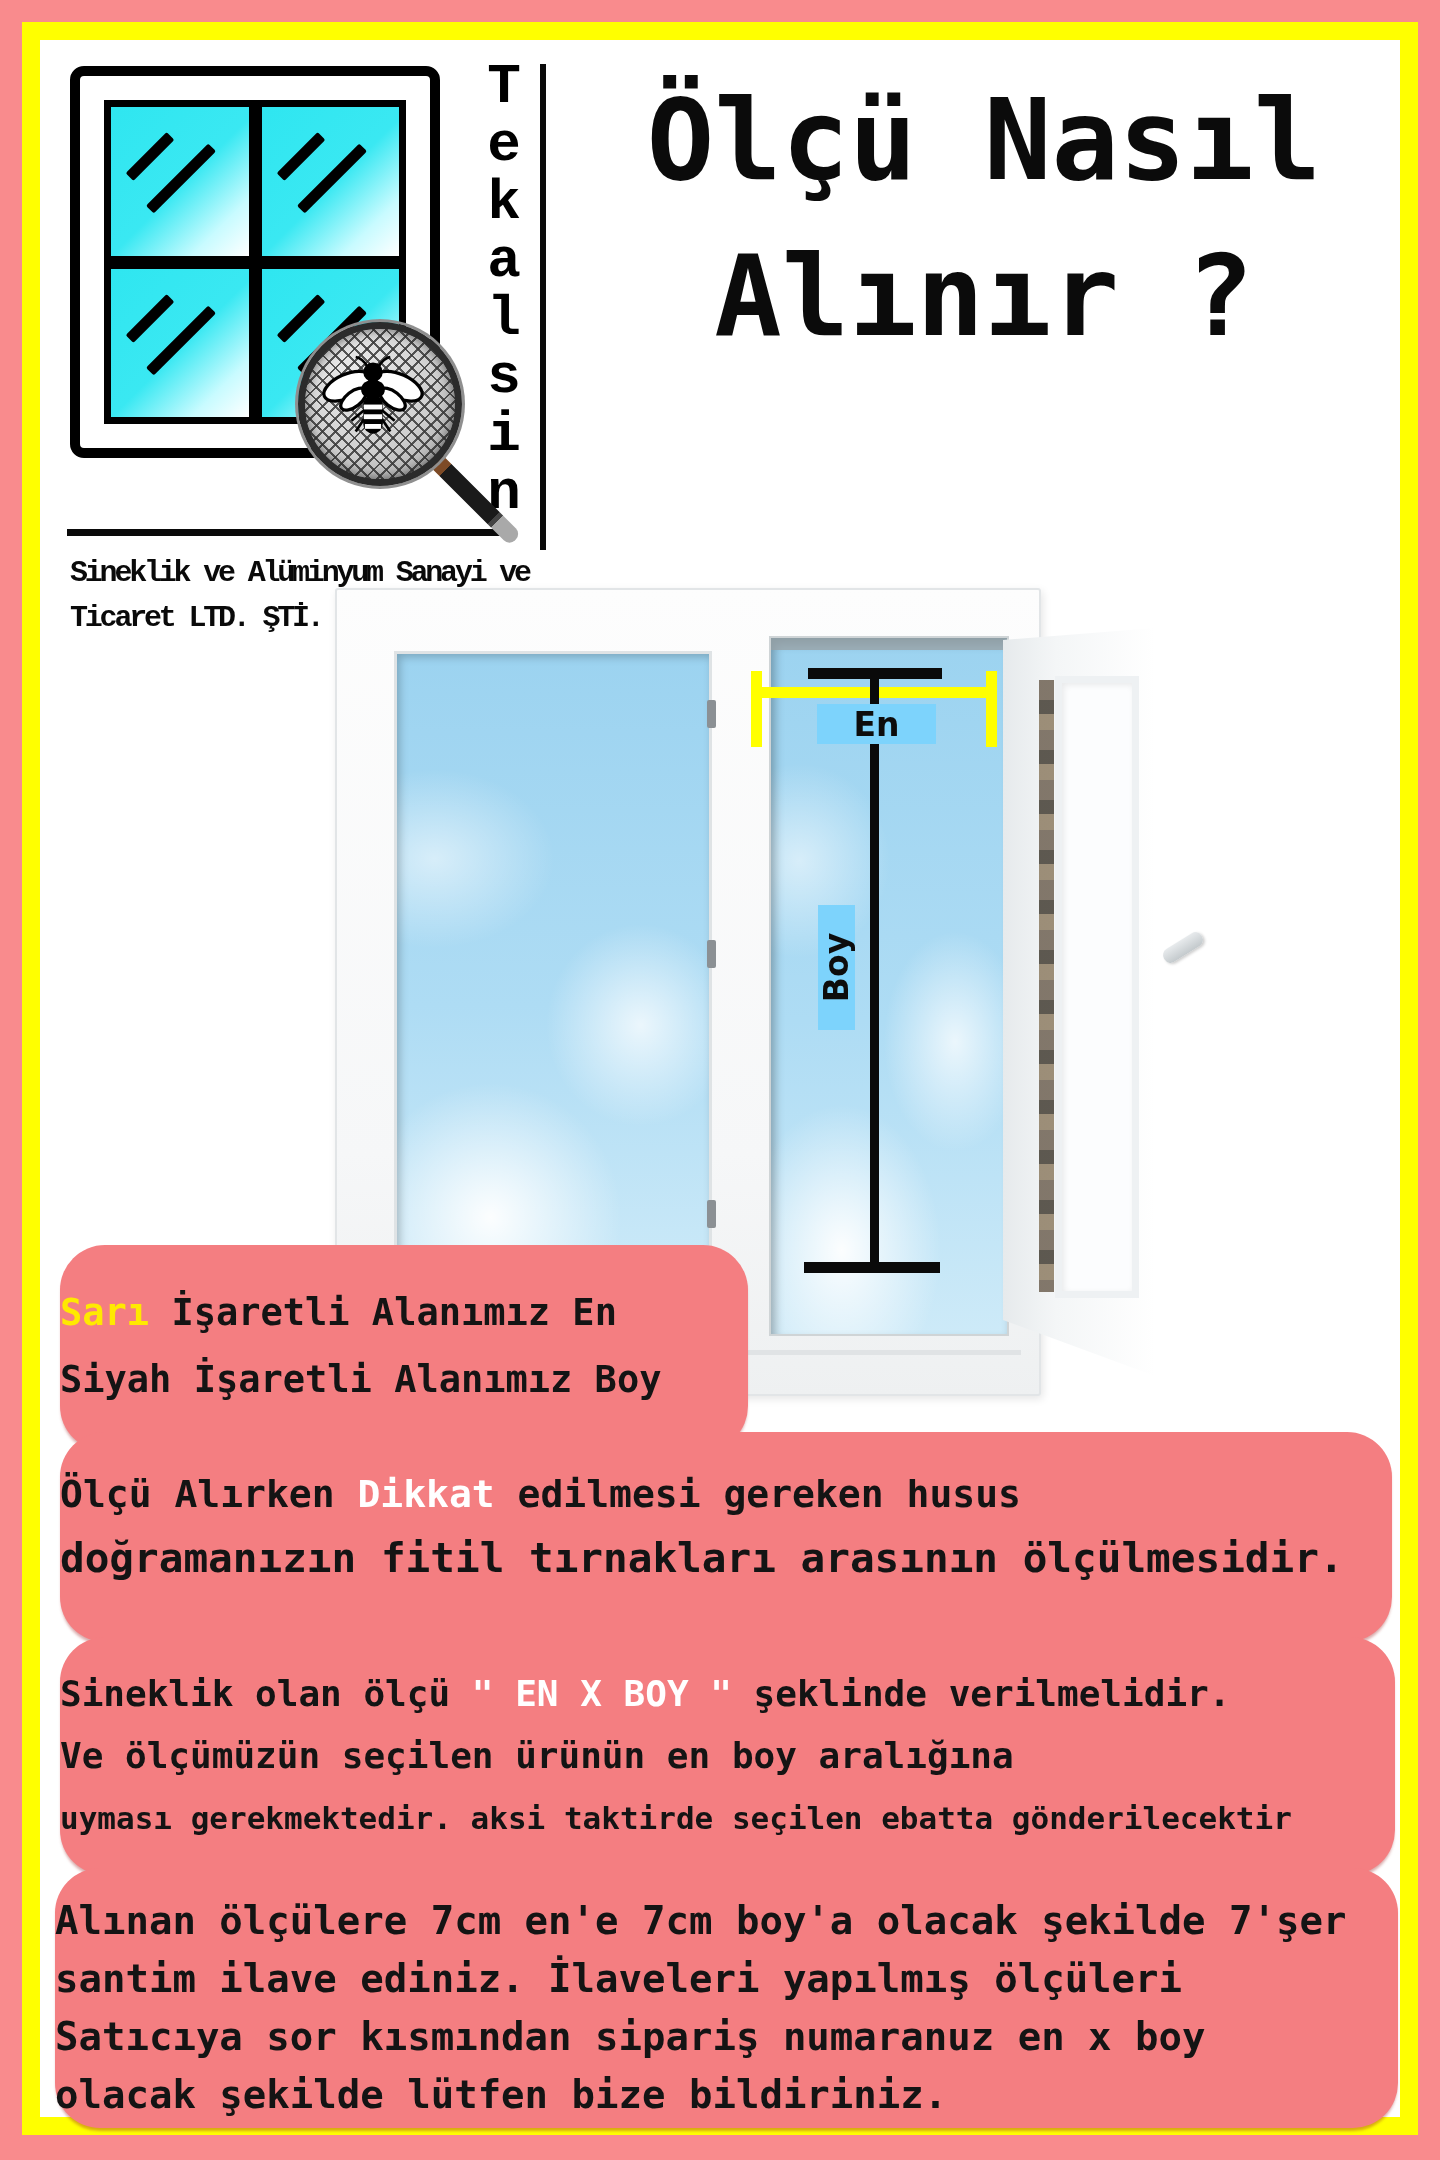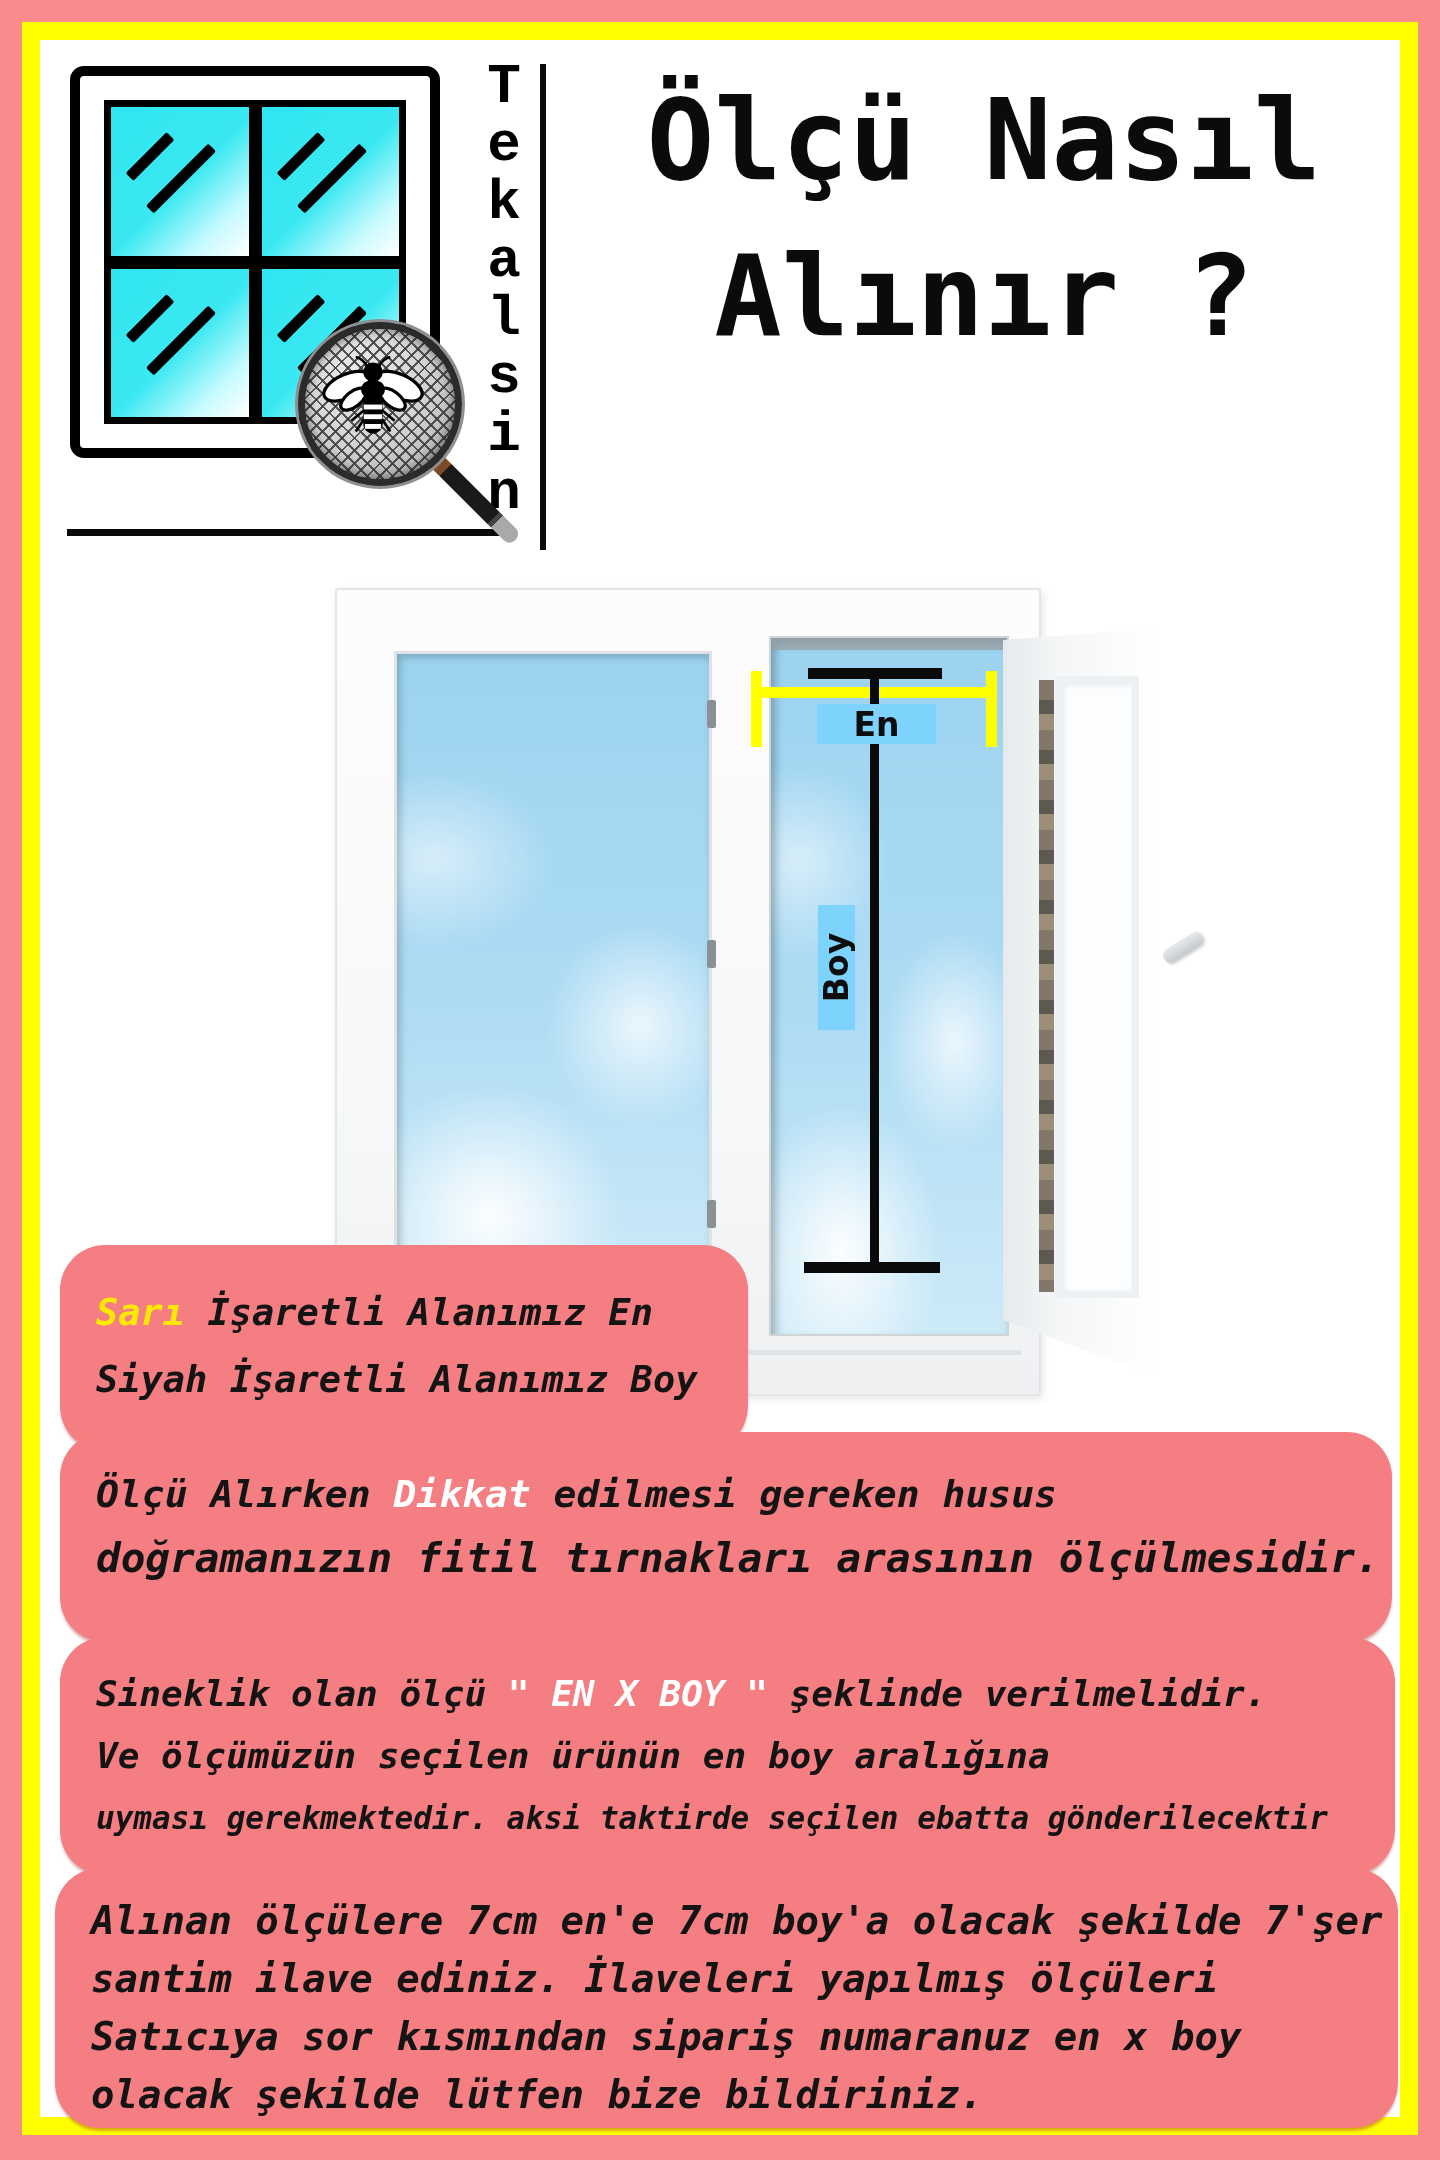--- a/index.html
+++ b/index.html
@@ -131,21 +131,21 @@
   }
   .en-label{left:817px;top:704px;width:119px;height:40px;z-index:6;}
   .boy-label{left:818px;top:905px;width:37px;height:125px;z-index:6;}
   .boy-label span{transform:rotate(-90deg);white-space:nowrap;}
 
   
   .note{
     position:absolute;background:#f47e81;border-radius:45px;z-index:6;color:#141414;
     font-weight:bold;box-shadow:0 4px 3px -1px rgba(160,45,45,.40);
   }
-  .note .ln{padding-left:36px;white-space:nowrap;font-style:italic;}
+  .note .ln{white-space:nowrap;}
   .hl-yellow{color:#ffe900;}
   .hl-white{color:#ffffff;text-align:right;}
   .note1{left:60px;top:1245px;width:688px;height:172px;padding-top:34px;font-size:37px;line-height:67px;}
   .note2{left:60px;top:1432px;width:1332px;height:180px;padding-top:30px;line-height:64px;}
   .note2 .l1{font-size:38px;}
   .note2 .l2{font-size:41px;}
   .note3{left:60px;top:1637px;width:1335px;height:212px;padding-top:26px;line-height:62px;}
   .note3 .l1,.note3 .l2{font-size:36px;}
   .note3 .l3{font-size:31px;}
   .note4{left:55px;top:1868px;width:1343px;height:236px;padding-top:24px;font-size:39px;line-height:58px;}
@@ -206,20 +206,24 @@
       <div>e</div>
       <div>k</div>
       <div>a</div>
       <div>l</div>
       <div>s</div>
       <div>i</div>
       <div>n</div>
     </div>
   <div class="v-rule"></div>
   <div class="h-rule"></div>
+  <div class="company">
+    <div>Sineklik ve Alüminyum Sanayi ve</div>
+    <div>Ticaret LTD. ŞTİ.</div>
+  </div>
 
   <div class="title">
     <div>Ölçü Nasıl</div>
     <div>Alınır ?</div>
   </div>
 
   <div class="photo">
     <div class="main-frame"></div>
     <div class="glass-left sky"></div>
     <div class="glass-right sky"></div>

